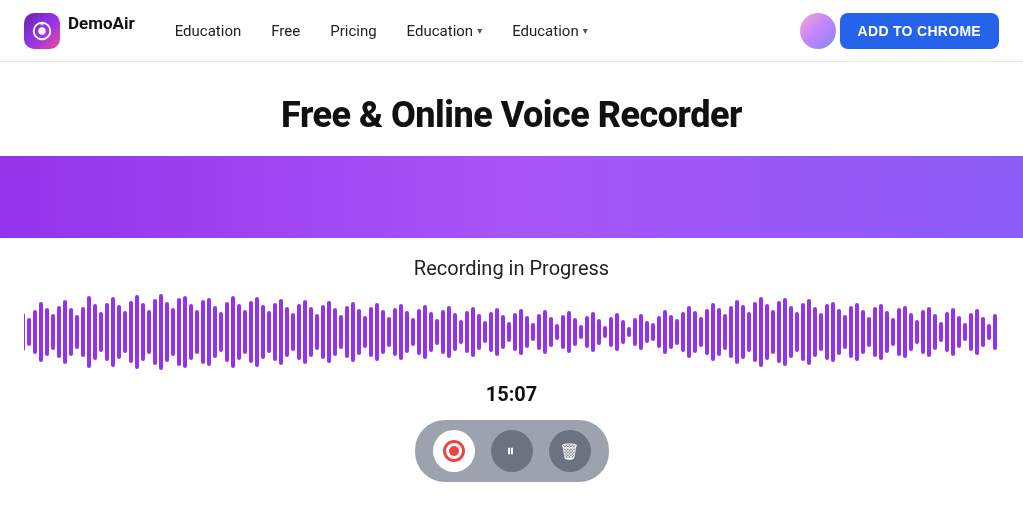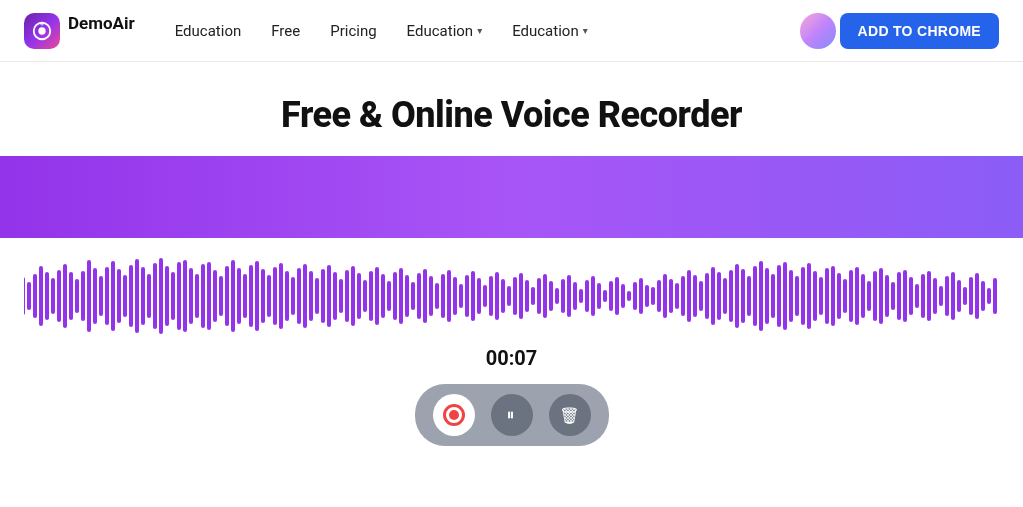--- a/index.html
+++ b/index.html
@@ -126,20 +126,21 @@
   </div>
 </nav>
 
 <div class="hero">
   <h1 class="hero-title">Free &amp; Online Voice Recorder</h1>
 </div>
 
 <div class="purple-banner"></div>
 
 <div class="recording-section">
+  <div class="recording-label">Recording in Progress</div>
 
   <div class="waveform-container" id="waveform-container">
 
   <div class="wave-bar" style="height: 38px; background: rgb(147, 51, 234);"></div>
       <div class="wave-bar" style="height: 28px; background: rgb(147, 51, 234);"></div>
       <div class="wave-bar" style="height: 44px; background: rgb(147, 51, 234);"></div>
       <div class="wave-bar" style="height: 60px; background: rgb(147, 51, 234);"></div>
       <div class="wave-bar" style="height: 48px; background: rgb(147, 51, 234);"></div>
       <div class="wave-bar" style="height: 36px; background: rgb(147, 51, 234);"></div>
       <div class="wave-bar" style="height: 52px; background: rgb(147, 51, 234);"></div>
@@ -295,21 +296,21 @@
       <div class="wave-bar" style="height: 32px; background: rgb(147, 51, 234);"></div>
       <div class="wave-bar" style="height: 18px; background: rgb(147, 51, 234);"></div>
       <div class="wave-bar" style="height: 38px; background: rgb(147, 51, 234);"></div>
       <div class="wave-bar" style="height: 46px; background: rgb(147, 51, 234);"></div>
       <div class="wave-bar" style="height: 30px; background: rgb(147, 51, 234);"></div>
       <div class="wave-bar" style="height: 16px; background: rgb(147, 51, 234);"></div>
       <div class="wave-bar" style="height: 36px; background: rgb(147, 51, 234);"></div>
       <div class="wave-bar" style="height: 44px; background: rgb(147, 51, 234);"></div>
     </div>
 
-  <div class="timer">00:07</div>
+  <div class="timer">15:07</div>
 
   <div class="controls">
     <div class="ctrl-bar">
       <button class="ctrl-btn ctrl-btn-record" title="Stop Recording">
         <div class="record-inner">
           <div class="record-dot"></div>
         </div>
       </button>
       <button class="ctrl-btn ctrl-btn-pause" title="Pause">
         <span class="pause-icon">⏸</span>

